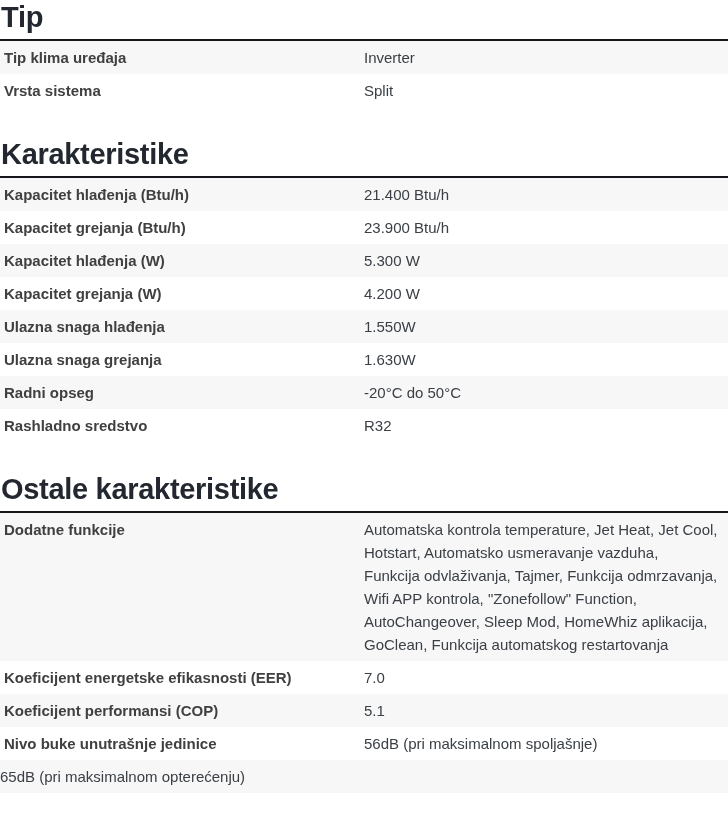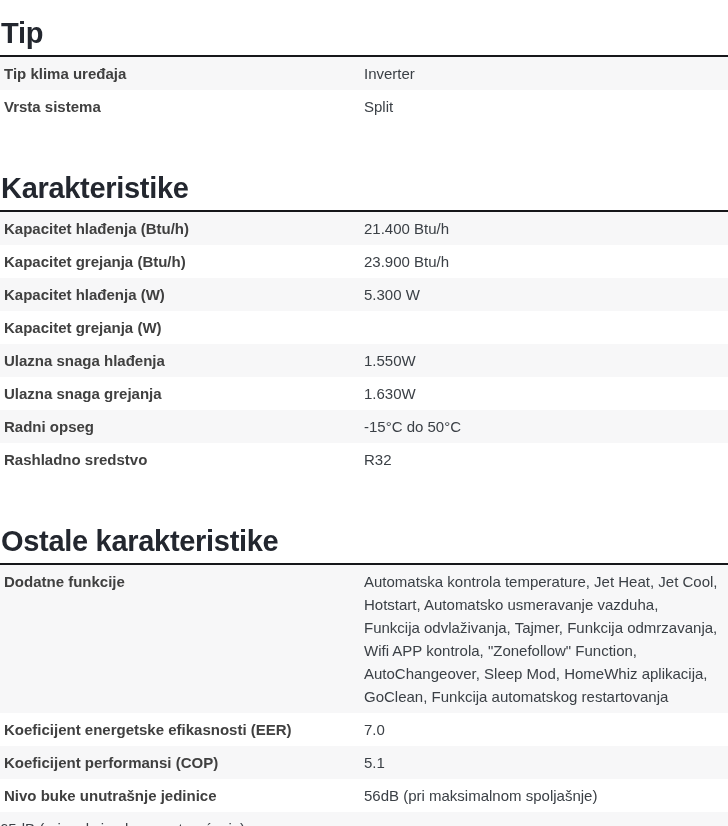--- a/index.html
+++ b/index.html
@@ -10,22 +10,22 @@
   body {
     width: 728px;
     font-family: "Liberation Sans", sans-serif;
     color: #3b4046;
     -webkit-font-smoothing: antialiased;
   }
   .page {
     width: 728px;
     overflow: hidden;
   }
-  .spec-section { margin-top: 16px; }
-  .spec-section + .spec-section { margin-top: 48px; }
+  .spec-section { margin-top: 0; }
+  .spec-section + .spec-section { margin-top: 30px; }
   .section-title {
     margin: 0;
     padding: 2px 0 6px 1px;
     font-size: 29px;
     line-height: 31px;
     font-weight: 700;
     letter-spacing: -0.3px;
     color: #23272f;
     border-bottom: 2px solid #16171a;
   }
@@ -88,32 +88,33 @@
       <div class="spec-row">
         <div class="spec-label">Kapacitet grejanja (Btu/h)</div>
         <div class="spec-value">23.900 Btu/h</div>
       </div>
       <div class="spec-row">
         <div class="spec-label">Kapacitet hlađenja (W)</div>
         <div class="spec-value">5.300 W</div>
       </div>
       <div class="spec-row">
         <div class="spec-label">Kapacitet grejanja (W)</div>
+        <div class="spec-value">4.200 W</div>
       </div>
       <div class="spec-row">
         <div class="spec-label">Ulazna snaga hlađenja</div>
         <div class="spec-value">1.550W</div>
       </div>
       <div class="spec-row">
         <div class="spec-label">Ulazna snaga grejanja</div>
         <div class="spec-value">1.630W</div>
       </div>
       <div class="spec-row">
         <div class="spec-label">Radni opseg</div>
-        <div class="spec-value">-15°C do 50°C</div>
+        <div class="spec-value">-20°C do 50°C</div>
       </div>
       <div class="spec-row">
         <div class="spec-label">Rashladno sredstvo</div>
         <div class="spec-value">R32</div>
       </div>
     </div>
   </section>
 
   <section class="spec-section">
     <h2 class="section-title">Ostale karakteristike</h2>

